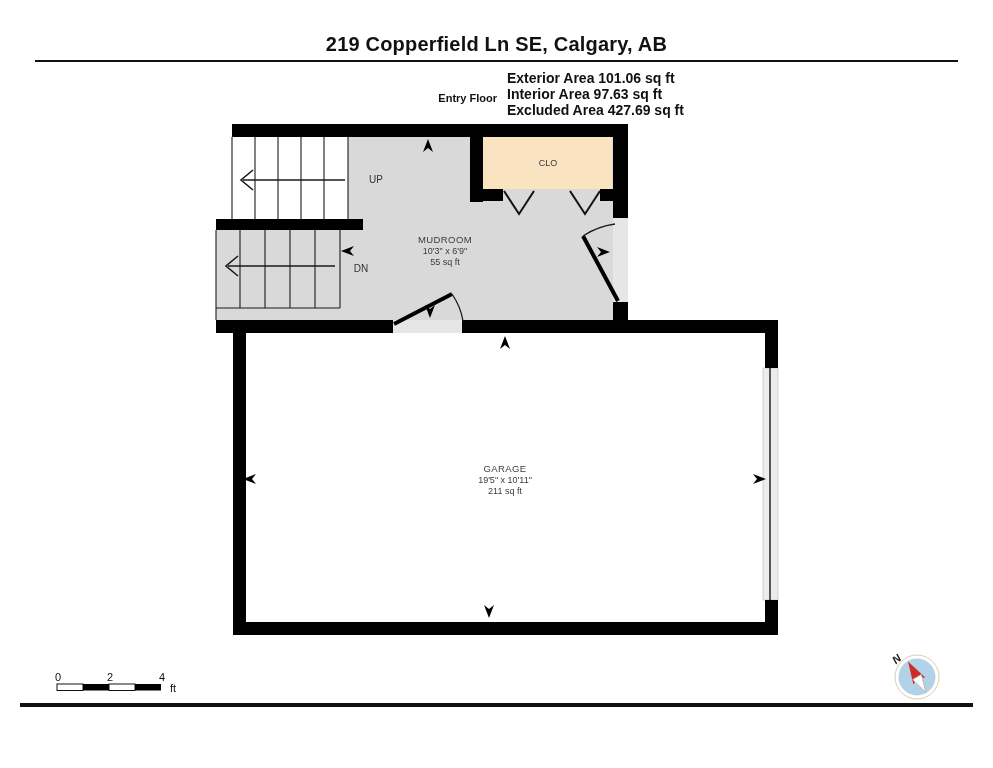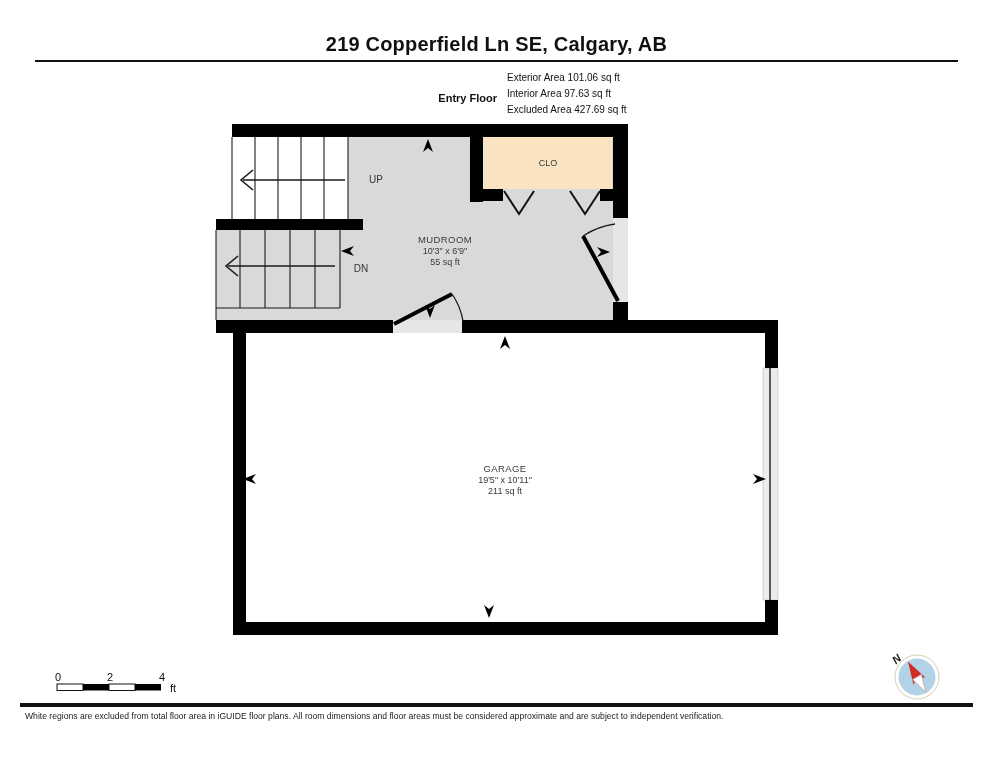--- a/index.html
+++ b/index.html
@@ -3,21 +3,21 @@
 <meta charset="utf-8">
 <style>
   html,body{margin:0;padding:0;background:#fff;}
   #page{position:relative;width:993px;height:768px;background:#ffffff;overflow:hidden;
         font-family:"Liberation Sans", sans-serif;color:#111;}
   .abs{position:absolute;}
   .title{top:33px;left:0;width:993px;text-align:center;font-size:20px;font-weight:bold;letter-spacing:.2px;}
   .rule1{top:60px;left:35px;width:923px;height:2px;background:#111;}
   .summary{top:70px;left:0;width:993px;display:flex;}
   .summary .flabel{width:497px;text-align:right;font-weight:bold;font-size:11px;line-height:16px;margin-top:20px;}
-  .summary .stats{margin-left:10px;font-size:10px;line-height:16px;}
+  .summary .stats{margin-left:10px;font-size:14px;line-height:16px;font-weight:bold;}
   .prepared{top:678px;left:0;width:993px;text-align:center;font-size:10px;}
   .rule2{top:703px;left:20px;width:953px;height:3.5px;background:#111;}
   .disclaimer{top:711px;left:25px;width:950px;font-size:8.6px;color:#222;}
   svg{position:absolute;top:0;left:0;}
   .wall{fill:#000;}
   .tread{stroke:#1a1a1a;stroke-width:1.1;}
   .leaf{stroke:#000;stroke-width:4;fill:none;}
   .swing{stroke:#1a1a1a;stroke-width:1.3;fill:none;}
   .marker{fill:#000;}
   .roomtext{font-family:"Liberation Sans",sans-serif;font-size:9px;fill:#3a3a3a;}
@@ -140,15 +140,14 @@
   <div class="abs summary">
     <div class="flabel">Entry Floor</div>
     <div class="stats">
       <div>Exterior Area 101.06 sq ft</div>
       <div>Interior Area 97.63 sq ft</div>
       <div>Excluded Area 427.69 sq ft</div>
     </div>
   </div>
 
   <div class="abs rule2"></div>
-  <div class="abs disclaimer">White regions are excluded from total floor area in iGUIDE floor plans. All room dimensions and floor areas must be considered approximate and are subject to independent verification.</div>
 
 </div>
 
 </body></html>

